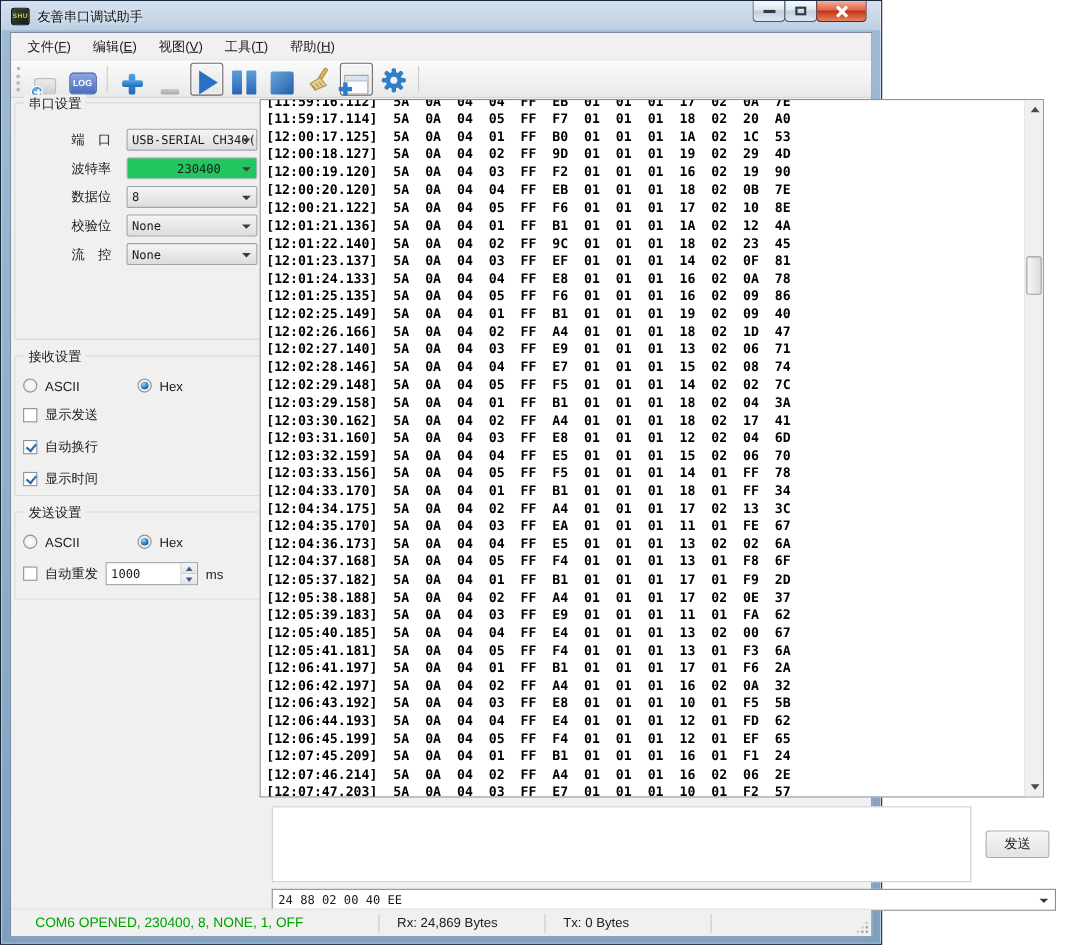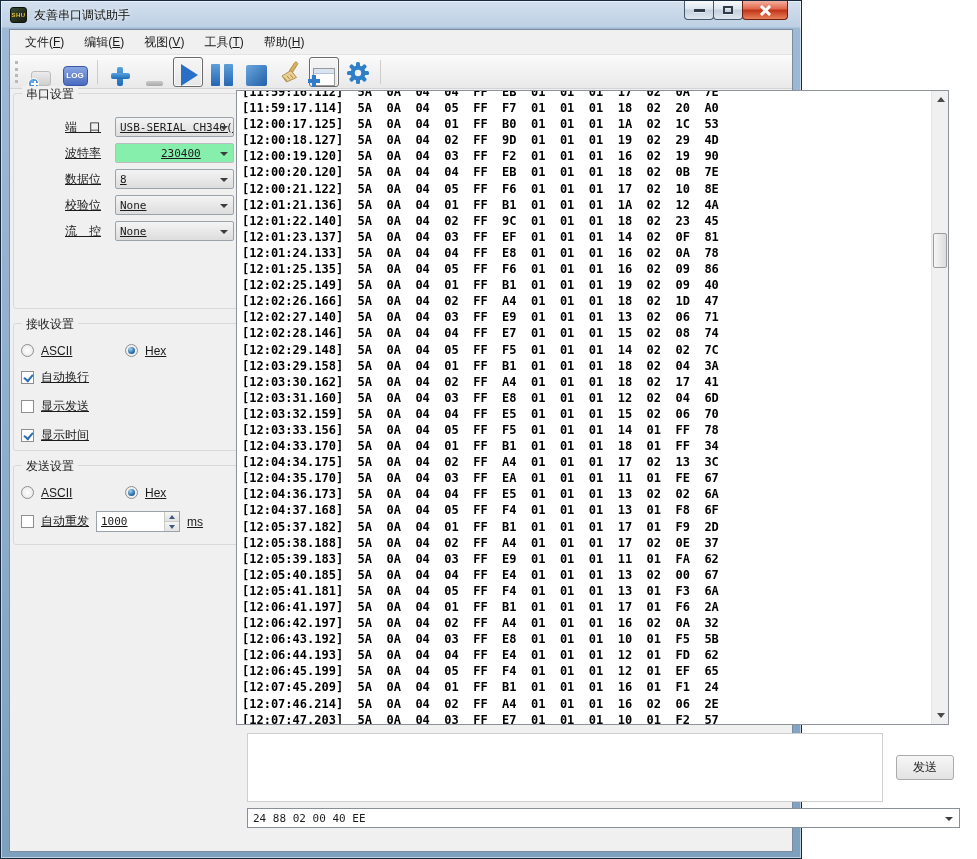--- a/index.html
+++ b/index.html
@@ -69,29 +69,29 @@
 
   .ic-window { position: relative; width: 22px; height: 18px; background: #fdfdfd; border: 1px solid #9a9a9a; }
   .ic-window::before { content:""; position:absolute; left:0; top:0; right:0; height:4px; background:#d8e4f0; border-bottom:1px solid #b5c4d4; }
   .ic-window .wplus { position: absolute; left: -6px; bottom: -2px; width: 12px; height: 12px; }
   .ic-window .wplus::before,.ic-window .wplus::after { content:""; position:absolute; background:#2f7ccb; }
   .ic-window .wplus::before { left:4px; top:0; width:4px; height:12px; }
   .ic-window .wplus::after { left:0; top:4px; width:12px; height:4px; }
 
   
   .left-panel { position: absolute; left: 3px; top: 63px; width: 229px; }
-  .group { position: relative; border: 1px solid #d9d9d9; border-radius: 3px; margin: 0 0 14px 0; padding: 13px 7px 4px 7px; text-decoration: underline; }
+  .group { position: relative; border: 1px solid #d9d9d9; border-radius: 3px; margin: 0 0 14px 0; padding: 13px 7px 4px 7px; }
   .group-title { position: absolute; top: -8px; left: 8px; background: #f0f0f0; padding: 0 4px; }
 
   .field-row { display: flex; align-items: center; height: 20px; margin-bottom: 6px; }
   .field-label { width: 50px; white-space: pre; margin-left: 44px; }
   .combo { position: relative; flex: 1; height: 20px; border: 1px solid #9aa3ac; border-radius: 2px;
     background: linear-gradient(#f4f4f4,#dddddd); display: flex; align-items: center;
     padding: 0 16px 0 4px; font-family: "DejaVu Sans Mono", monospace; font-size: 11px; overflow: hidden; white-space: nowrap; }
-  .combo.white { background: #86efac; border-color: #b9bcc0; padding-left: 45px; }
+  .combo.white { background: #22c55e; border-color: #b9bcc0; padding-left: 45px; }
   .combo .arrow { position: absolute; right: 5px; top: 8px; width: 0; height: 0;
     border-left: 4px solid transparent; border-right: 4px solid transparent; border-top: 4px solid #3c3c3c; }
 
   .opt-row { display: flex; align-items: center; margin-bottom: 11px; }
   .radio-opt { display: flex; align-items: flex-start; gap: 7px; width: 104px; }
   .radio { width: 13px; height: 13px; border-radius: 50%; border: 1px solid #8f8f8f; background: radial-gradient(#ffffff,#e3e3e3); position: relative; }
   .radio.checked::after { content:""; position: absolute; inset: 2px; border-radius: 50%;
     background: radial-gradient(circle at 35% 30%, #9ed4f2, #1c5f9d 70%); }
   .checkbox { width: 13px; height: 13px; border: 1px solid #8f8f8f; background: #fff; position: relative; flex: none; }
   .checkbox.checked::after { content:""; position: absolute; left: 2px; top: 2px; width: 7px; height: 4px;
@@ -282,26 +282,26 @@
             <div class="radio"></div>
             <span>ASCII</span>
           </div>
           <div class="radio-opt">
             <div class="radio checked"></div>
             <span>Hex</span>
           </div>
         </div>
         <div id="receive-checks">
             <div class="check-row">
+              <div class="checkbox"></div>
+              <span>显示发送</span>
+            </div>
+            <div class="check-row">
               <div class="checkbox checked"></div>
               <span>自动换行</span>
-            </div>
-            <div class="check-row">
-              <div class="checkbox"></div>
-              <span>显示发送</span>
             </div>
             <div class="check-row">
               <div class="checkbox checked"></div>
               <span>显示时间</span>
             </div>
           </div>
       </div>
 
       <div class="group" style="height:80px;">
         <div class="group-title">发送设置</div>
@@ -347,15 +347,24 @@
       </div>
     </div>
 
     <textarea class="send-input" style=""></textarea>
     <div class="send-btn">发送</div>
     <div class="history-combo">
       <span>24 88 02 00 40 EE</span>
       <div class="arrow"></div>
     </div>
 
+    <div class="statusbar">
+      <div class="status-conn" id="status-conn" style="color: rgb(0, 160, 0);">COM6 OPENED, 230400, 8, NONE, 1, OFF</div>
+      <div class="st-sep"></div>
+      <div class="status-rx">Rx: 24,869 Bytes</div>
+      <div class="st-sep"></div>
+      <div class="status-tx">Tx: 0 Bytes</div>
+      <div class="st-sep"></div>
+      <div class="resize-grip"></div>
+    </div>
 
   </div>
 </div>
 
 </body></html>

